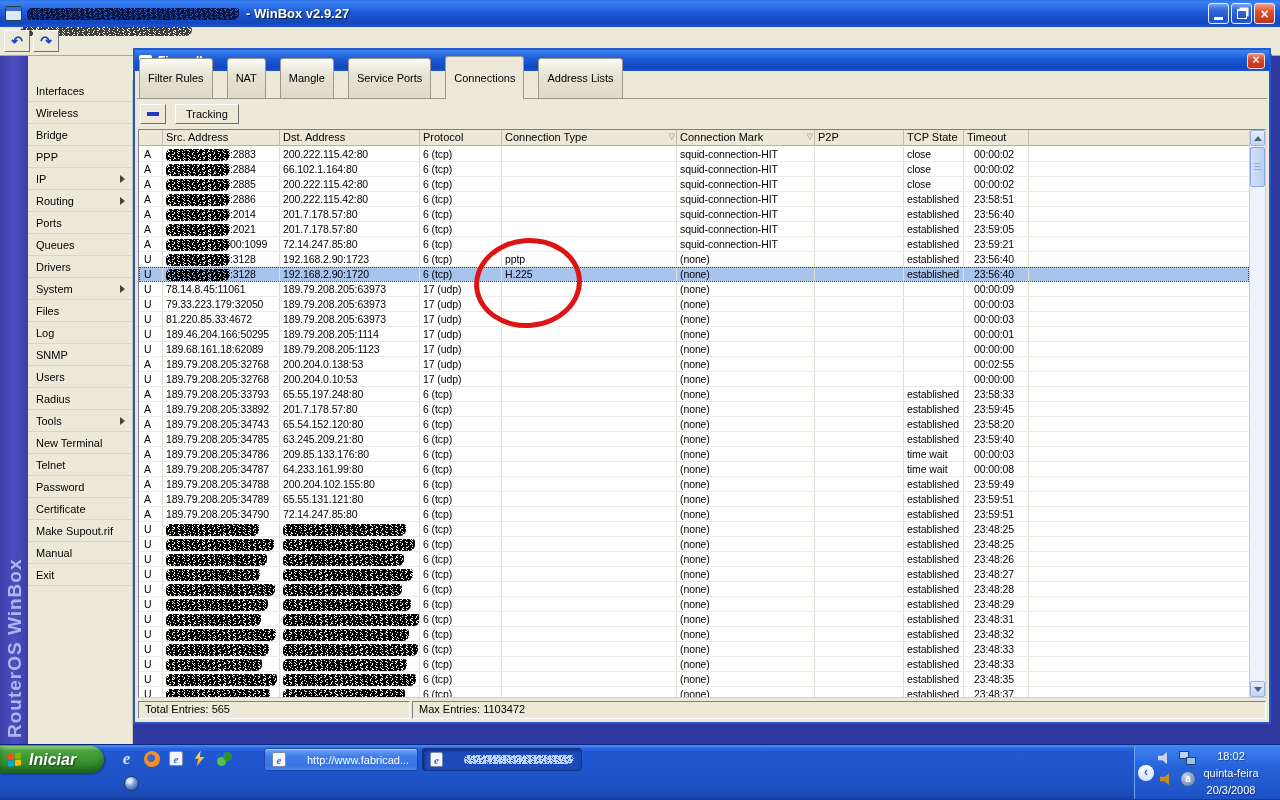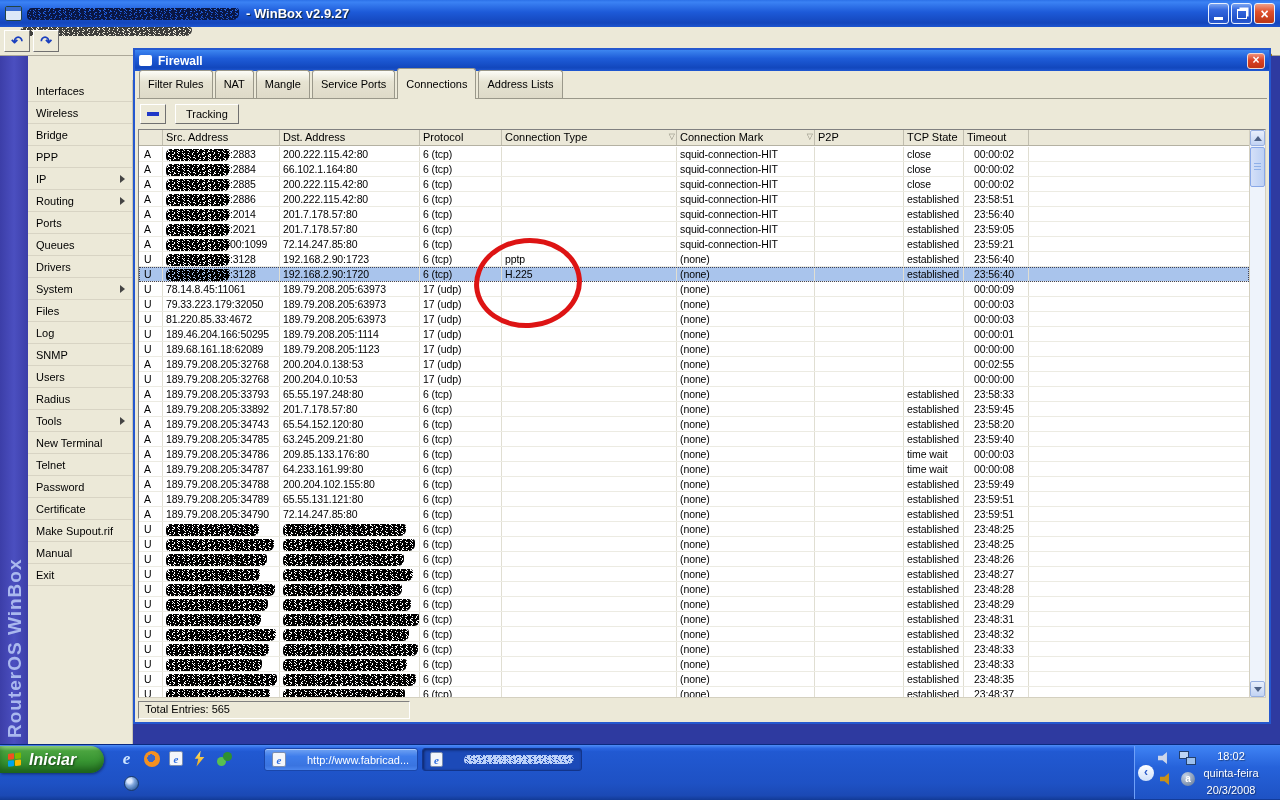--- a/index.html
+++ b/index.html
@@ -56,22 +56,22 @@
     border:2px solid #2558cf;box-sizing:border-box;}
   .fw-titlebar{position:absolute;left:0;top:0;right:0;height:21px;display:flex;align-items:center;
     padding:0 4px;color:#fff;background:linear-gradient(180deg,#3d86f0 0%,#1e5cd8 40%,#1247bd 85%,#2058d2 100%);}
   .fw-icon{width:13px;height:11px;background:#fff;border-radius:2px;margin-right:6px;flex:none;}
   .fw-title{font-weight:bold;font-size:12px;}
   .fw-close{margin-left:auto;width:18px;height:16px;border:1px solid #f4d8d0;border-radius:3px;box-sizing:border-box;
     background:linear-gradient(180deg,#f09078,#da4226 45%,#c23414);color:#fff;font-size:12px;font-weight:bold;
     text-align:center;line-height:13px;}
   .fw-tabs{position:absolute;left:2px;top:25px;right:2px;height:23px;display:flex;align-items:flex-end;
     border-bottom:1px solid #9a988a;padding-left:2px;box-sizing:content-box;}
-  .tab{height:19px;line-height:19px;padding:4px 8px;border:1px solid #9a988a;border-bottom:none;
-    border-radius:3px 3px 0 0;margin-right:2px;background:linear-gradient(180deg,#fdfdf8,#e6e3d2 40%,#dedac8);}
+  .tab{height:19px;line-height:19px;padding:10px 8px;border:1px solid #9a988a;border-bottom:none;
+    border-radius:3px 3px 0 0;margin-right:14px;background:linear-gradient(180deg,#fdfdf8,#e6e3d2 40%,#dedac8);}
   .tab.active{height:22px;line-height:22px;margin-bottom:-1px;background:#ece9d8;position:relative;z-index:2;}
   .fw-toolbar{position:absolute;left:5px;top:52px;height:24px;display:flex;gap:9px;align-items:center;}
   .minus-btn{width:26px;height:20px;background:#ece9d8;border:1px solid;border-color:#fff #707070 #707070 #fff;
     display:flex;align-items:center;justify-content:center;box-sizing:border-box;}
   .minus-glyph{width:12px;height:4px;background:#2038c8;}
   .tracking-btn{height:20px;padding:0 10px;background:#ece9d8;border:1px solid;border-color:#fff #707070 #707070 #fff;
     line-height:18px;box-sizing:border-box;}
   
   .fw-table{position:absolute;left:3px;top:79px;right:3px;bottom:24px;background:#fff;overflow:hidden;
     border:1px solid;border-color:#808080 #d4d0c0 #d4d0c0 #808080;box-sizing:border-box;}
@@ -767,20 +767,21 @@
           </span>
         <span class="sb-thumb"></span>
         <span class="sb-btn sb-down">
             <span class="tri-down"></span>
           </span>
       </div>
       <div class="annotation-circle"></div>
     </div>
     <div class="fw-status">
       <span class="status-panel sp1">Total Entries: 565</span>
+      <span class="status-panel sp2">Max Entries: 1103472</span>
     </div>
   </div>
 
   <div class="taskbar">
     <div class="start-btn">
       <span class="win-flag">
           <i class="fl1"></i>
           <i class="fl2"></i>
           <i class="fl3"></i>
           <i class="fl4"></i>

